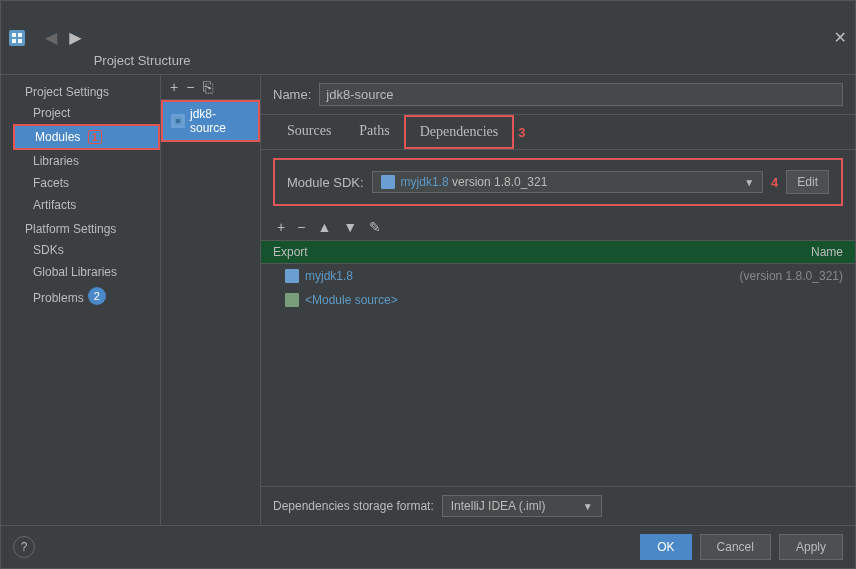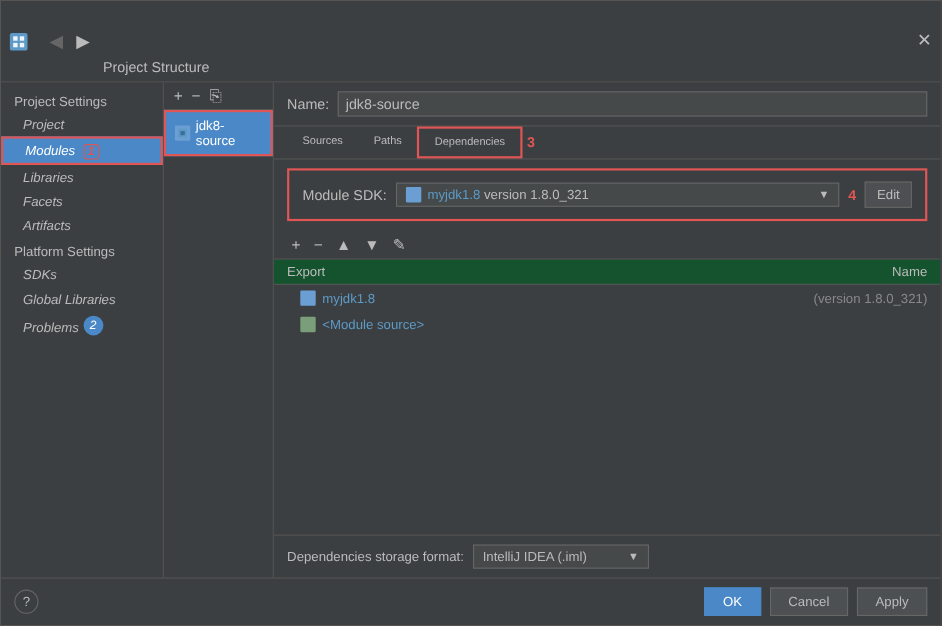--- a/index.html
+++ b/index.html
@@ -73,32 +73,32 @@
       flex: 1;
       overflow: hidden;
     }
     
     .sidebar {
       width: 148px;
       background: #3c3f41;
       border-right: 1px solid #555;
       padding: 4px 0;
       flex-shrink: 0;
+      margin-left: 12px;
     }
     .sidebar-section-title {
       color: #bbbbbb;
       padding: 6px 12px 3px 12px;
       font-size: 12px;
     }
     .sidebar-item {
       padding: 4px 12px 4px 20px;
       color: #bbbbbb;
       cursor: pointer;
       font-size: 12px;
-      font-style: italic;
     }
     .sidebar-item.active {
       background: #4a88c7;
       color: white;
     }
     
     .module-list {
       width: 100px;
       background: #3c3f41;
       border-right: 1px solid #555;
@@ -180,22 +180,23 @@
       display: flex;
       align-items: center;
       padding: 0 12px;
       border-bottom: 1px solid #555;
       gap: 0;
     }
     .tab {
       padding: 7px 14px;
       color: #bbbbbb;
       cursor: pointer;
-      font-size: 10px;
+      font-size: 14px;
       border-bottom: 2px solid transparent;
+      font-family: Liberation Serif, serif;
     }
     .tab.active {
       color: #5d9ac7;
       border-bottom: 2px solid #5d9ac7;
     }
     .tab.active.highlighted {
       border: 2px solid #e05555;
       color: #bbbbbb;
       border-bottom: 2px solid #e05555;
       text-align: center;

